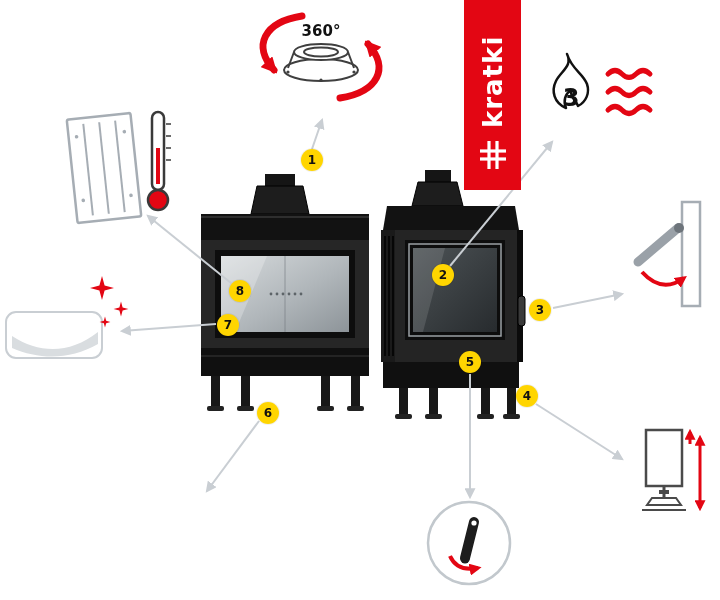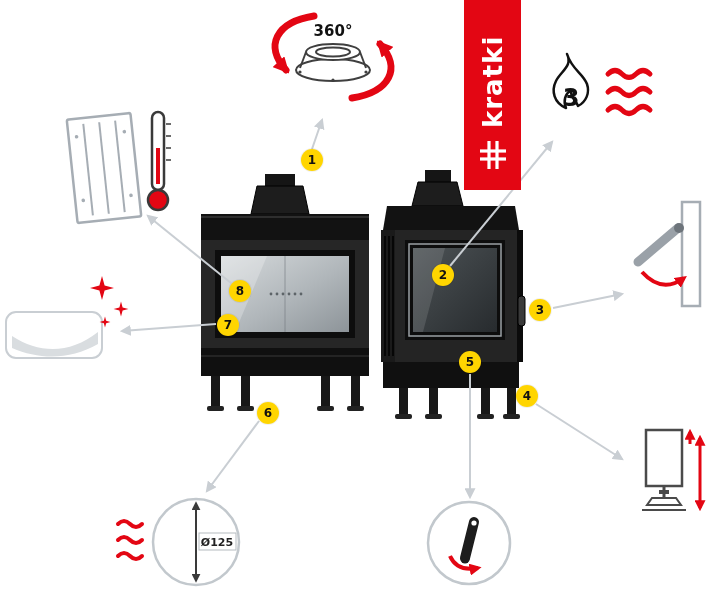--- a/index.html
+++ b/index.html
@@ -127,21 +127,21 @@
     <svg class="logo-grid" width="30" height="34" viewBox="0 0 30 34">
       <g stroke="#fff" stroke-width="3.2">
         <line x1="11" y1="3" x2="11" y2="31"></line>
         <line x1="19" y1="3" x2="19" y2="31"></line>
         <line x1="2" y1="13" x2="28" y2="13"></line>
         <line x1="2" y1="21" x2="28" y2="21"></line>
       </g>
     </svg>
   </div>
 
-  <div class="icon" style="left:248px;top:2px;">
+  <div class="icon" style="left:236px;top:2px;">
     <svg width="170" height="110" viewBox="0 0 170 110">
       <defs>
         <marker id="arrRed" viewBox="0 0 10 10" refX="7" refY="5" markerUnits="userSpaceOnUse" markerWidth="16" markerHeight="16" orient="auto-start-reverse">
           <path d="M0,0 L10,5 L0,10 Z" fill="#e30613"></path>
         </marker>
         <marker id="arrRedS" viewBox="0 0 10 10" refX="7" refY="5" markerUnits="userSpaceOnUse" markerWidth="12" markerHeight="12" orient="auto-start-reverse">
           <path d="M0,0 L10,5 L0,10 Z" fill="#e30613"></path>
         </marker>
       </defs>
       <path d="M66,14 C28,20 16,44 38,68" stroke="#e30613" stroke-width="7" fill="none" stroke-linecap="round" marker-end="url(#arrRed)"></path>
@@ -243,38 +243,20 @@
   <div class="icon" style="left:424px;top:498px;">
     <svg width="90" height="90" viewBox="0 0 90 90">
       <circle cx="45" cy="45" r="41" fill="#fff" stroke="#c2c8cd" stroke-width="2.5"></circle>
       <circle cx="41" cy="61" r="4.5" fill="#1d1d1d"></circle>
       <line x1="50" y1="24" x2="41" y2="60" stroke="#1d1d1d" stroke-width="10" stroke-linecap="round"></line>
       <circle cx="50" cy="25" r="2.6" fill="#fff"></circle>
       <path d="M26,58 Q33,74 54,70" stroke="#e30613" stroke-width="4" fill="none" marker-end="url(#arrRedS)"></path>
     </svg>
   </div>
 
-  <div class="icon" style="left:112px;top:492px;">
-    <svg width="130" height="100" viewBox="0 0 130 100">
-      <defs>
-        <marker id="arrBlk" viewBox="0 0 10 10" refX="7" refY="5" markerUnits="userSpaceOnUse" markerWidth="9" markerHeight="9" orient="auto-start-reverse">
-          <path d="M0,0 L10,5 L0,10 Z" fill="#3a3a3a"></path>
-        </marker>
-      </defs>
-      <g stroke="#e30613" stroke-width="4" fill="none" stroke-linecap="round">
-        <path d="M6,32 q6,-6 12,0 t12,0"></path>
-        <path d="M6,48 q6,-6 12,0 t12,0"></path>
-        <path d="M6,64 q6,-6 12,0 t12,0"></path>
-      </g>
-      <circle cx="84" cy="50" r="43" fill="#fff" stroke="#c2c8cd" stroke-width="2.5"></circle>
-      <line x1="84" y1="12" x2="84" y2="88" stroke="#3a3a3a" stroke-width="2" marker-start="url(#arrBlk)" marker-end="url(#arrBlk)"></line>
-      <rect x="87" y="41" width="37" height="17" fill="#fff" stroke="#b5bbc0" stroke-width="1"></rect>
-      <text x="105" y="53.5" text-anchor="middle" font-size="11" font-weight="bold" fill="#222">Ø125</text>
-    </svg>
-  </div>
 
   <div class="badge" style="left:301px;top:149px;">1</div>
   <div class="badge" style="left:432px;top:264px;">2</div>
   <div class="badge" style="left:529px;top:299px;">3</div>
   <div class="badge" style="left:516px;top:385px;">4</div>
   <div class="badge" style="left:459px;top:351px;">5</div>
   <div class="badge" style="left:257px;top:402px;">6</div>
   <div class="badge" style="left:217px;top:314px;">7</div>
   <div class="badge" style="left:229px;top:280px;">8</div>
 

